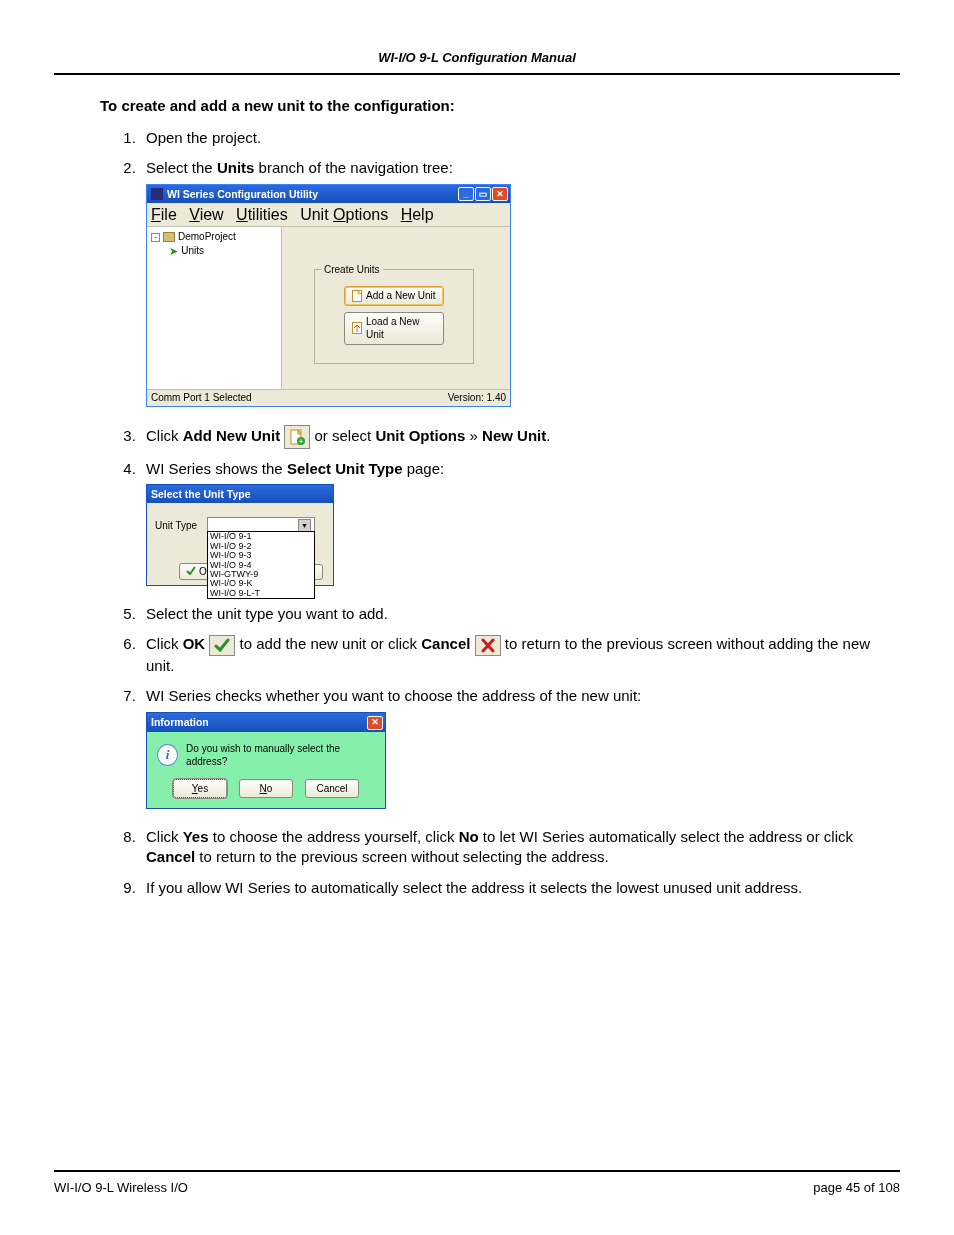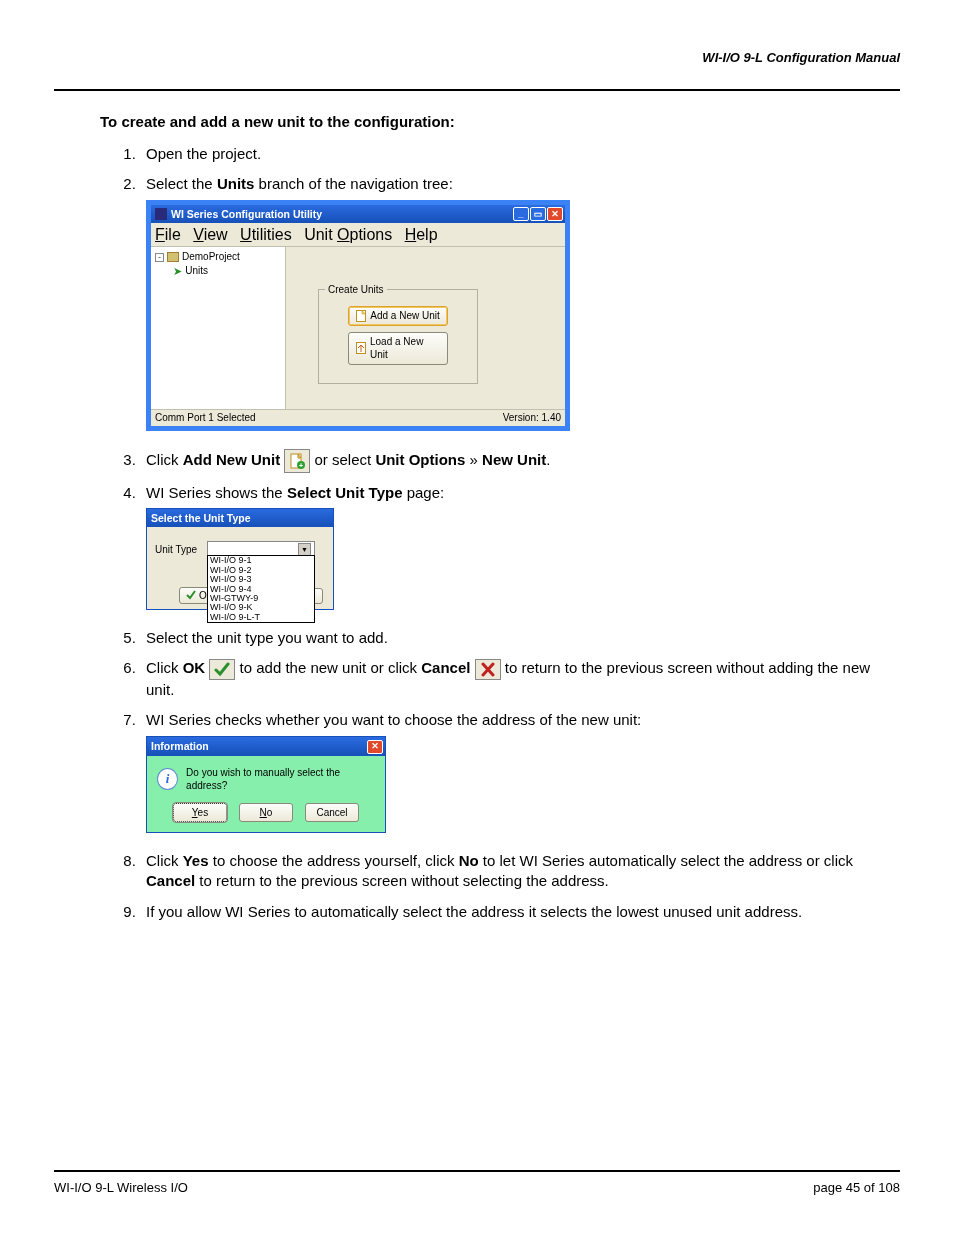--- a/index.html
+++ b/index.html
@@ -11,25 +11,25 @@
     color: #000;
     font-size: 15px;
   }
   .page {
     width: 954px;
     min-height: 1235px;
     position: relative;
     padding: 50px 54px 40px 54px;
   }
   .header-right {
-    text-align: right;
+    text-align: center;
     font-style: italic;
     font-weight: bold;
     font-size: 13px;
-    margin-bottom: 24px;
+    margin-bottom: 8px;
   }
   .hr-top {
     border: 0;
     border-top: 2px solid #000;
     margin: 0 0 22px 0;
   }
   h1.section-title {
     font-family: Verdana, Geneva, sans-serif;
     font-weight: normal;
     font-size: 25px;
@@ -55,22 +55,22 @@
     vertical-align: middle;
     border: 1px solid #888;
     background: #ece9d8;
     padding: 2px 3px;
     line-height: 0;
   }
   .inline-icon svg { display: block; }
 
   
   .win {
-    width: 424px;
-    border: 5px solid #3b82f6;
+    width: 365px;
+    border: 1px solid #3b82f6;
     background: #ece9d8;
     margin: 5px 0 8px 0;
     font-size: 10px;
     color: #000;
   }
   .titlebar {
     background: linear-gradient(#2a6be0, #1650b8);
     color: #fff;
     font-weight: bold;
     padding: 2px 2px 2px 4px;
@@ -140,21 +140,21 @@
   }
   .xpbtn {
     display:flex; align-items:center; gap:4px;
     background: linear-gradient(#fdfdfb,#ece9d8);
     border: 1px solid #8a8a7a;
     border-radius: 3px;
     padding: 2px 7px;
     font-size: 10px;
     margin: 6px auto;
     width: 100px;
-    justify-content: center;
+    justify-content: flex-start;
   }
   .xpbtn.highlighted { border: 1px solid #e0a030; box-shadow: inset 0 0 0 1px #f0c860; }
   .doc-icon { width:10px;height:12px;display:inline-block; }
   .statusbar {
     border-top: 1px solid #c0c0b0;
     font-size: 10px;
     padding: 1px 4px;
     display: flex;
     justify-content: space-between;
     background:#ece9d8;

